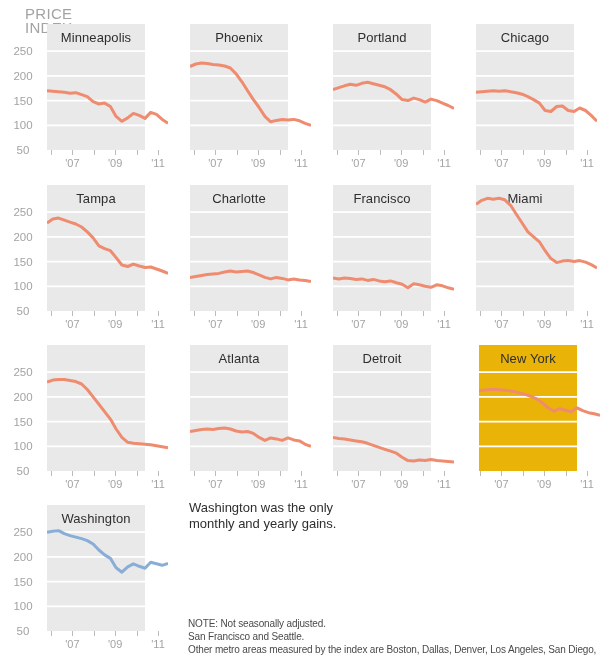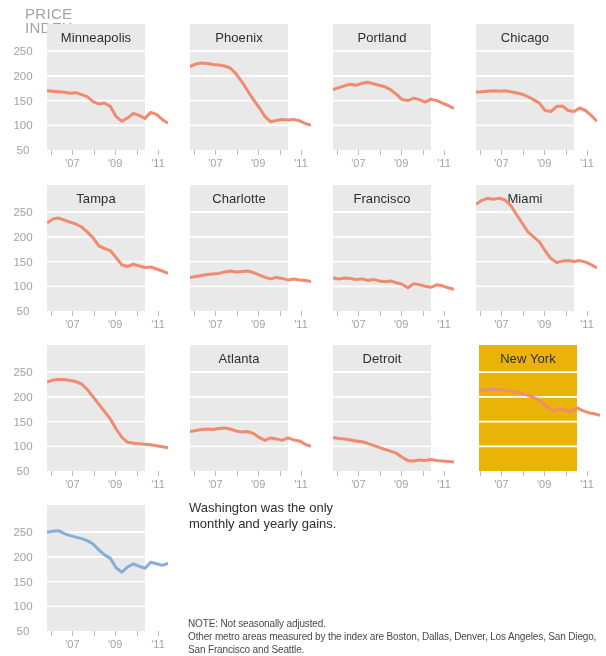--- a/index.html
+++ b/index.html
@@ -307,20 +307,21 @@
         <div class="xtick" style="left:25.4px;background:#bcbcbc"></div>
         <div class="xtick" style="left:46.8px;background:#bcbcbc"></div>
         <div class="xtick" style="left:68.2px;background:#bcbcbc"></div>
         <div class="xtick" style="left:89.6px;background:#bcbcbc"></div>
         <div class="xtick" style="left:111px;background:#bcbcbc"></div>
         <div class="xlab" style="left:25.4px">'07</div>
         <div class="xlab" style="left:68.2px">'09</div>
         <div class="xlab" style="left:111px">'11</div>
       </div>
       <div class="panel" style="left: 47px; top: 505px; background: rgb(233, 233, 233);">
+        <div class="panel-title">Washington</div>
         <svg width="121" height="126" viewBox="0 0 121 126">
           <line x1="0" x2="121" y1="101.3" y2="101.3" stroke="#ffffff" stroke-width="1.8"></line>
           <line x1="0" x2="121" y1="76.6" y2="76.6" stroke="#ffffff" stroke-width="1.8"></line>
           <line x1="0" x2="121" y1="51.9" y2="51.9" stroke="#ffffff" stroke-width="1.8"></line>
           <line x1="0" x2="121" y1="27.2" y2="27.2" stroke="#ffffff" stroke-width="1.8"></line>
           <polyline points="0.0,27.2 5.8,26.2 11.5,25.7 17.3,28.7 23.0,30.6 28.8,32.1 34.6,33.6 40.3,35.6 46.1,39.0 51.9,45.0 57.6,49.9 63.4,53.4 69.1,62.8 74.9,67.2 80.7,61.8 86.4,58.8 92.2,61.3 98.0,63.2 103.7,57.3 109.5,58.8 115.2,60.3 121.0,58.3" fill="none" stroke="#88aed8" stroke-width="3" stroke-linejoin="round" stroke-linecap="butt"></polyline>
         </svg>
       </div>
       <div class="xaxis" style="left: 47px; top: 631px;">
         <div class="xtick" style="left:4px;background:#bcbcbc"></div>
@@ -340,17 +341,17 @@
       <div class="ylab" style="top: 631px;">50</div>
     </div>
 
   <div class="annotation">
     <div>Washington was the only</div>
     <div>monthly and yearly gains.</div>
   </div>
 
   <div class="note">
     <div>NOTE: Not seasonally adjusted.</div>
+    <div>San Francisco and Seattle.</div>
     <div> Other metro areas measured by the index are Boston, Dallas, Denver, Los Angeles, San Diego,</div>
-    <div>San Francisco and Seattle.</div>
   </div>
 
 </div>
 
 </body></html>

